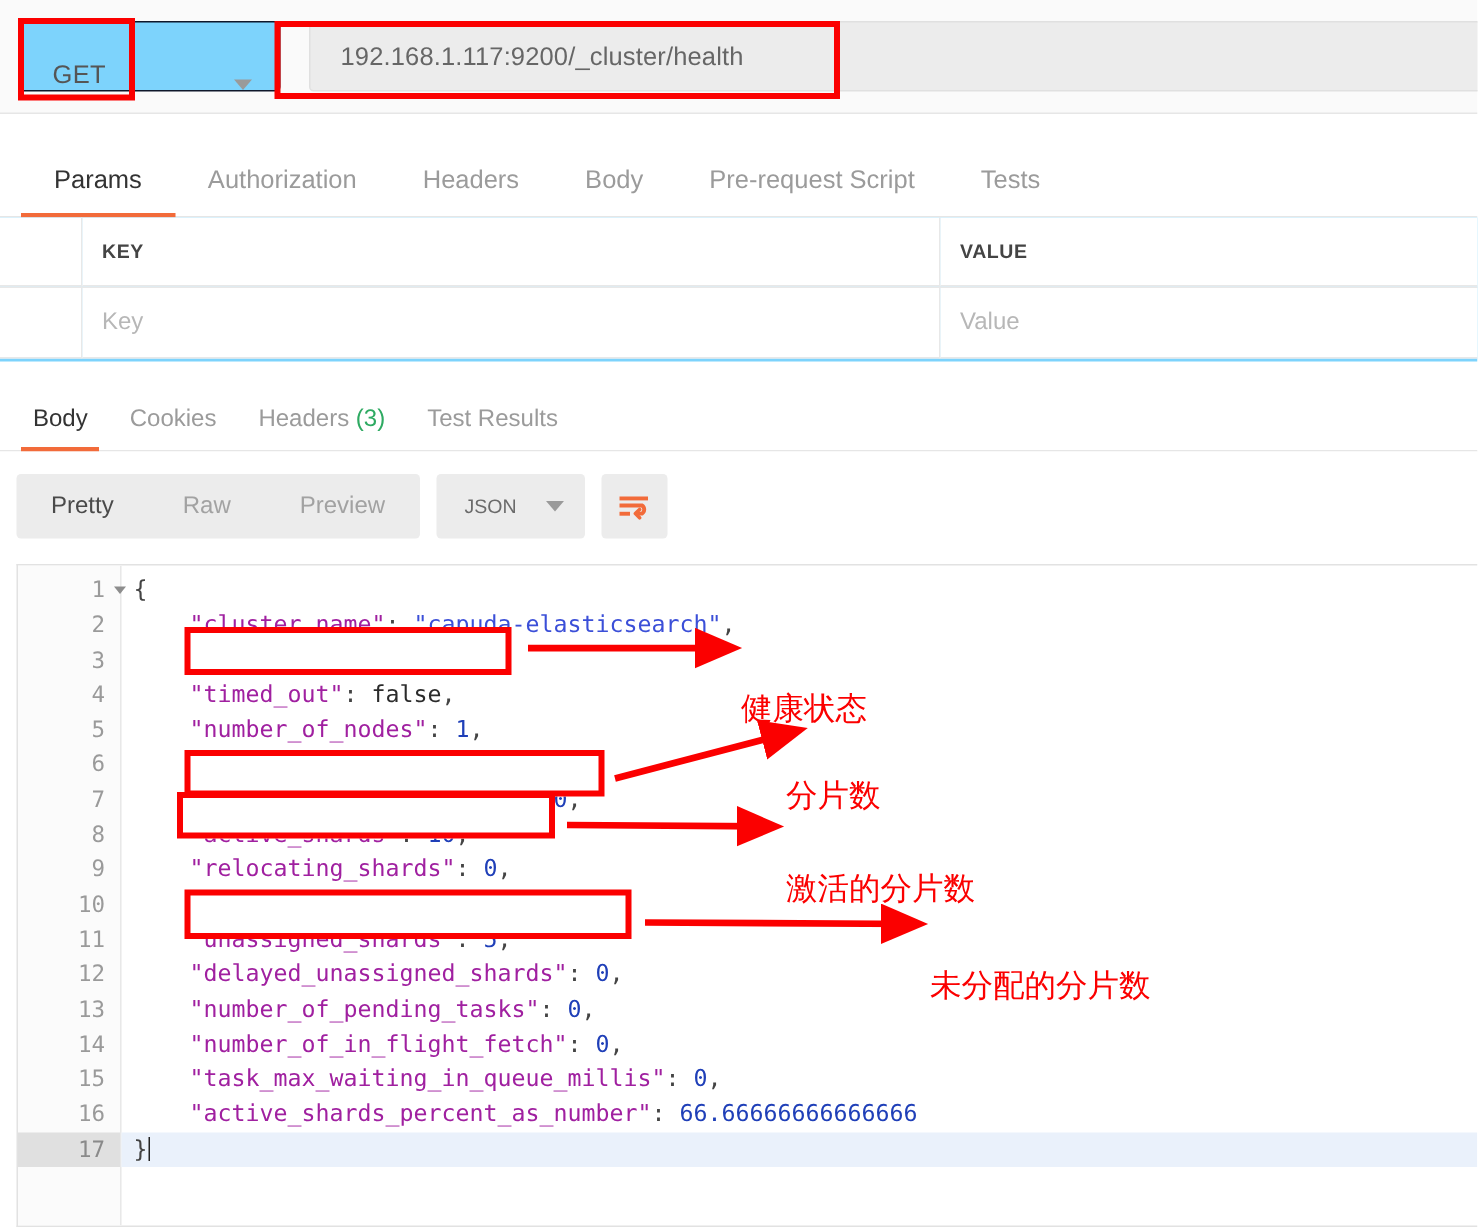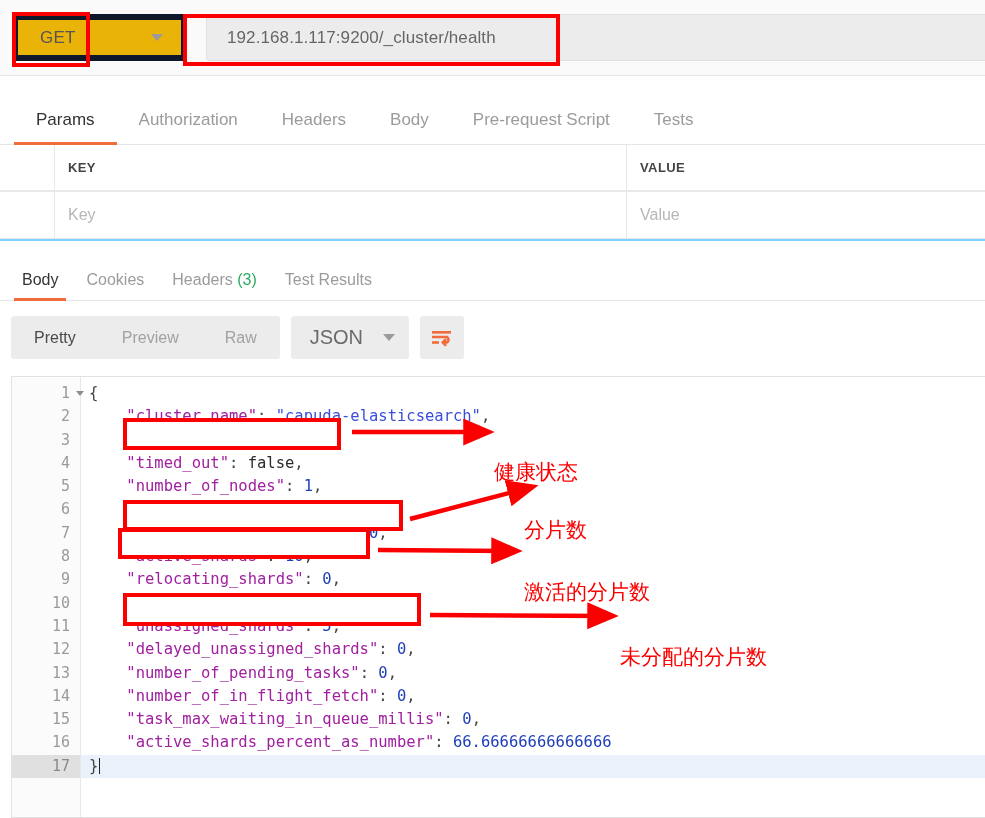--- a/index.html
+++ b/index.html
@@ -13,22 +13,22 @@
   }
   #app { position: relative; width: 985px; height: 818px; background: #fff; }
 
   
   .urlbar {
     position: absolute; left: 0; top: 0; width: 985px; height: 76px;
     background: #fafafa; border-bottom: 1px solid #e6e6e6;
   }
   .method-wrap {
     position: absolute; left: 12px; top: 14px; width: 175px; height: 47px;
-    background: #eab308; border: 6px solid #0f172a; border-radius: 3px;
-    display: flex; align-items: center; cursor: pointer;
+    background: #7dd3fc; border: 1px solid #0f172a; border-radius: 3px;
+    display: flex; align-items: flex-end; cursor: pointer;
   }
   .method-label {
     padding-left: 22px; font-size: 17px; color: #555; letter-spacing: .2px;
   }
   .method-caret {
     margin-left: auto; margin-right: 18px;
     width: 0; height: 0;
     border-left: 6px solid transparent; border-right: 6px solid transparent;
     border-top: 7px solid #9a9a9a;
   }
@@ -104,21 +104,21 @@
     align-items: center; overflow: hidden;
   }
   .seg-item {
     padding: 0 23px; font-size: 16px; color: #a2a2a2; line-height: 43px; cursor: pointer;
   }
   .seg-item.active { color: #4a4a4a; }
   .fmt-select {
     margin-left: 11px; display: flex; align-items: center; height: 43px;
     background: #ececec; border-radius: 3px; padding: 0 14px 0 19px; cursor: pointer;
   }
-  .fmt-select .lbl { font-size: 20px; color: #6b6b6b; margin-right: 20px; }
+  .fmt-select .lbl { font-size: 13px; color: #6b6b6b; margin-right: 20px; }
   .fmt-caret {
     width: 0; height: 0;
     border-left: 6px solid transparent; border-right: 6px solid transparent;
     border-top: 7px solid #9a9a9a;
   }
   .wrap-btn {
     margin-left: 11px; width: 44px; height: 43px; background: #ececec;
     border-radius: 3px; display: flex; align-items: center; justify-content: center;
     cursor: pointer;
   }
@@ -223,22 +223,22 @@
   <div class="resp-tabs">
     <div class="resp-tab active">Body</div>
     <div class="resp-tab">Cookies</div>
     <div class="resp-tab"><span>Headers</span> <span class="hdr-count">(3)</span></div>
     <div class="resp-tab">Test Results</div>
   </div>
 
   <div class="fmtbar">
     <div class="seg">
       <div class="seg-item active">Pretty</div>
+      <div class="seg-item">Raw</div>
       <div class="seg-item">Preview</div>
-      <div class="seg-item">Raw</div>
     </div>
     <div class="fmt-select">
       <span class="lbl">JSON</span>
       <span class="fmt-caret"></span>
     </div>
     <div class="wrap-btn">
       <svg width="22" height="18" viewBox="0 0 22 18">
         <rect x="1" y="2" width="19" height="2.6" fill="#f26b3a"></rect>
         <path d="M1 8 h15 a3.2 3.2 0 0 1 0 5.4 h-3" stroke="#f26b3a" stroke-width="2.6" fill="none"></path>
         <path d="M14.4 10.6 l-2.8 2.8 2.8 2.8" stroke="#f26b3a" stroke-width="2.4" fill="none" stroke-linecap="round" stroke-linejoin="round"></path>

